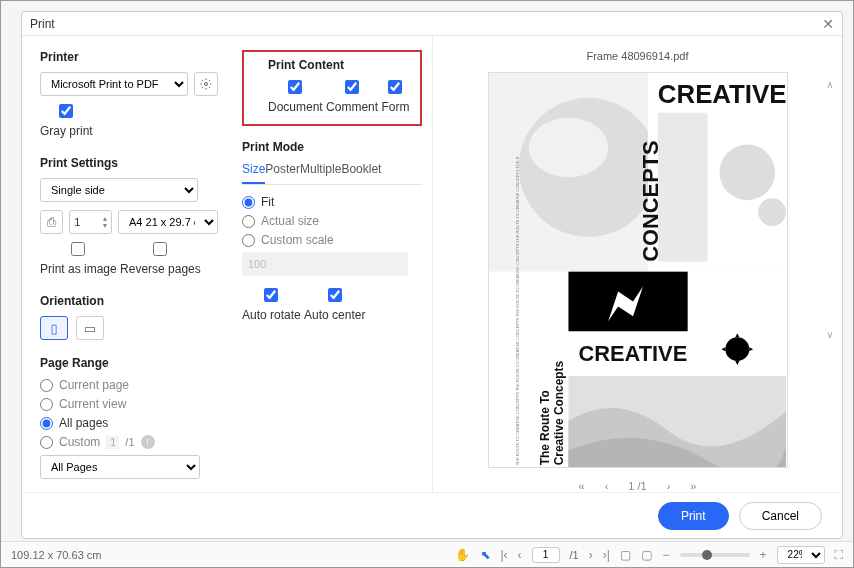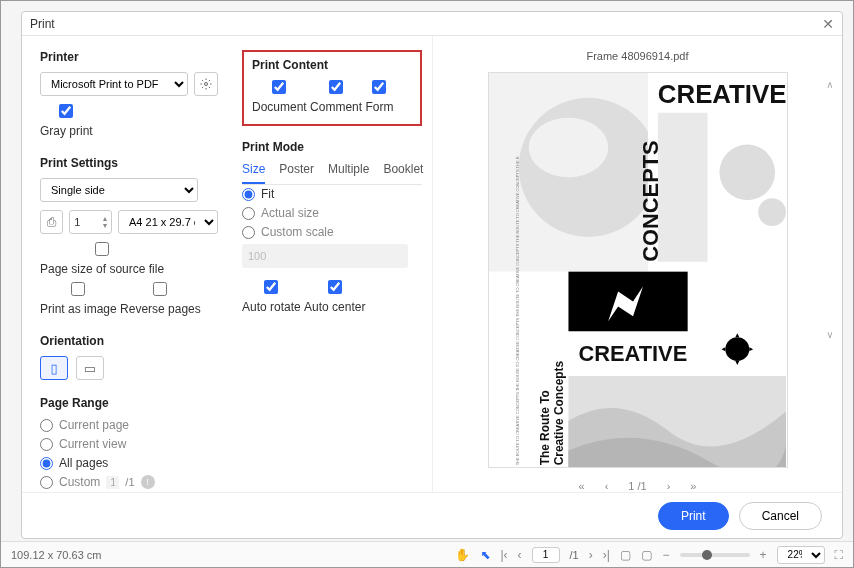--- a/index.html
+++ b/index.html
@@ -24,22 +24,22 @@
 .paper-sel { width: 100px; }
 .orient-btns { display: flex; gap: 8px; }
 .orient { width: 28px; height: 24px; border: 1px solid #ccc; border-radius: 3px; display: inline-flex; align-items: center; justify-content: center; font-size: 13px; color: #666; }
 .orient.sel { border-color: #2968f6; background: #eef3ff; color: #2968f6; }
 .radio { display: flex; align-items: center; gap: 6px; font-size: 12px; margin-bottom: 5px; color: #333; }
 .radio input { accent-color: #2968f6; width: 13px; height: 13px; }
 .radio.dim { color: #888; }
 .custom-input { width: 70px; height: 20px; background: #f3f3f3; border: none; color: #aaa; font-size: 11px; padding: 0 4px; }
 .page-info { color: #888; font-size: 11px; }
 .warn { width: 14px; height: 14px; border-radius: 50%; background: #ccc; color: #fff; font-size: 9px; display: inline-flex; align-items: center; justify-content: center; }
-.content-box { border: 2px solid #c33; padding: 6px 8px 4px 8px; margin-bottom: 14px; }
-.tabs { display: flex; gap: 14px; border-bottom: 1px solid #e5e5e5; margin-bottom: 2px; font-size: 12px; }
+.content-box { border: 2px solid #c33; padding: 6px 8px 4px 24px; margin-bottom: 14px; }
+.tabs { display: flex; border-bottom: 1px solid #e5e5e5; margin-bottom: 10px; font-size: 12px; }
 .tab { padding-bottom: 6px; color: #555; cursor: pointer; }
 .tab.active { color: #2968f6; border-bottom: 2px solid #2968f6; font-weight: 500; }
 .scale-input { width: 166px; height: 24px; background: #f1f1f1; border: none; color: #bbb; font-size: 11px; padding: 0 6px; border-radius: 3px; }
 .preview-title { font-size: 11px; color: #555; margin-bottom: 10px; }
 .preview-page { width: 300px; height: 400px; background: #fff; border: 1px solid #ddd; position: relative; overflow: hidden; text-decoration: underline; }
 .preview-art { position: absolute; inset: 0; }
 .pg-nav { display: flex; align-items: center; gap: 20px; margin-top: 12px; font-size: 11px; color: #888; }
 .pg-nav span { cursor: pointer; }
 .footer { height: 46px; border-top: 1px solid #eee; display: flex; align-items: center; justify-content: flex-end; gap: 10px; padding-right: 20px; }
 .btn { height: 28px; padding: 0 22px; border-radius: 14px; font-size: 12px; cursor: pointer; border: 1px solid #ccc; background: #fff; }
@@ -85,24 +85,20 @@
           <select class="sel-sides"><option>Single side</option></select>
         </div>
       <div class="row">
         <span class="spin-icon">⎙</span>
         <span class="spin-box">
             <span>1</span>
             <span style="font-size:8px;line-height:7px;color:#888">▴<br>▾</span>
           </span>
         <select class="paper-sel"><option>A4 21 x 29.7 cm</option></select>
       </div>
-      <label class="cb">
-          <input type="checkbox" style="">
-          <span>Page size of source file</span>
-        </label>
       <label class="cb">
           <input type="checkbox" style="">
           <span>Print as image</span>
         </label>
       <label class="cb">
           <input type="checkbox" style="">
           <span>Reverse pages</span>
         </label>
 
       <div class="sect-title" style="margin-top:12px">Orientation</div>

